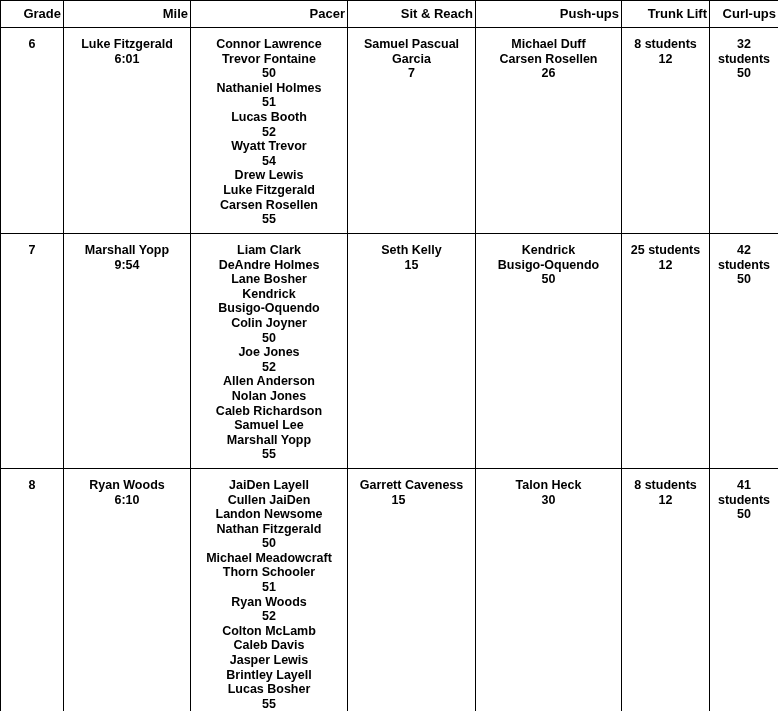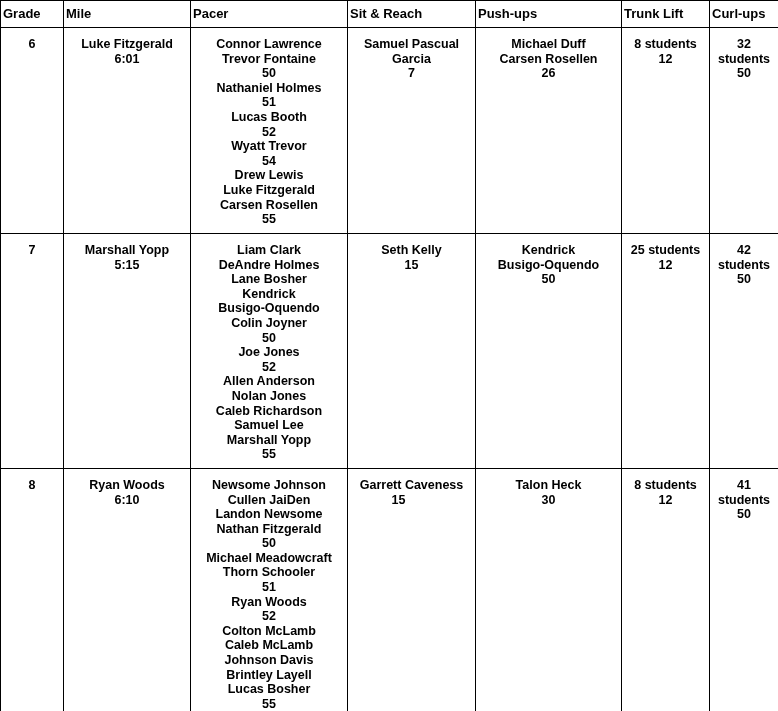--- a/index.html
+++ b/index.html
@@ -28,21 +28,21 @@
     vertical-align: top;
     padding: 0;
     background: #ffffff;
   }
 
   
   .fitness-table thead th {
     height: 26px;
     font-size: 13px;
     font-weight: bold;
-    text-align: left;
+    text-align: right;
     vertical-align: middle;
     line-height: 14px;
     padding: 0 2px;
     white-space: nowrap;
   }
 
   
   col.c-grade     { width: 63px;  }
   col.c-mile      { width: 127px; }
   col.c-pacer     { width: 157px; }
@@ -161,21 +161,21 @@
           <span>32</span>
           <span>students</span>
           <span>50</span>
         </td>
     </tr>
 
     <tr class="row-grade7">
       <td class="grade-cell">7</td>
       <td class="cell-lines">
           <span>Marshall Yopp</span>
-          <span>5:15</span>
+          <span>9:54</span>
         </td>
       <td class="cell-lines">
           <span>Liam Clark</span>
           <span>DeAndre Holmes</span>
           <span>Lane Bosher</span>
           <span>Kendrick</span>
           <span>Busigo-Oquendo</span>
           <span>Colin Joyner</span>
           <span>50</span>
           <span>Joe Jones</span>
@@ -207,33 +207,33 @@
         </td>
     </tr>
 
     <tr class="row-grade8">
       <td class="grade-cell">8</td>
       <td class="cell-lines">
           <span>Ryan Woods</span>
           <span>6:10</span>
         </td>
       <td class="cell-lines">
-          <span>Newsome Johnson</span>
+          <span>JaiDen Layell</span>
           <span>Cullen JaiDen</span>
           <span>Landon Newsome</span>
           <span>Nathan Fitzgerald</span>
           <span>50</span>
           <span>Michael Meadowcraft</span>
           <span>Thorn Schooler</span>
           <span>51</span>
           <span>Ryan Woods</span>
           <span>52</span>
           <span>Colton McLamb</span>
-          <span>Caleb McLamb</span>
-          <span>Johnson Davis</span>
+          <span>Caleb Davis</span>
+          <span>Jasper Lewis</span>
           <span>Brintley Layell</span>
           <span>Lucas Bosher</span>
           <span>55</span>
         </td>
       <td class="cell-lines align-leftish">
           <span>Garrett Caveness</span>
           <span class="trailing-num">15</span>
         </td>
       <td class="cell-lines">
           <span>Talon Heck</span>

